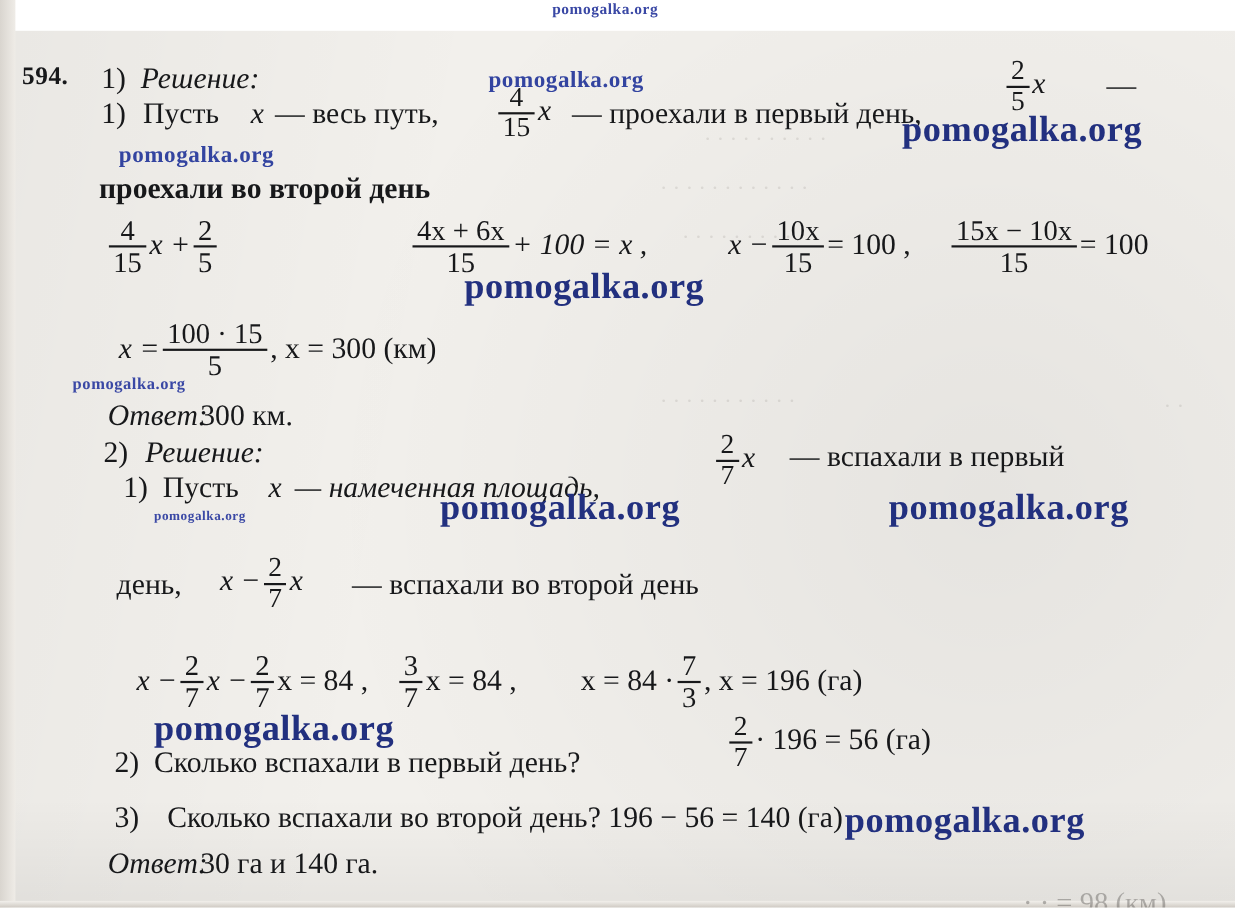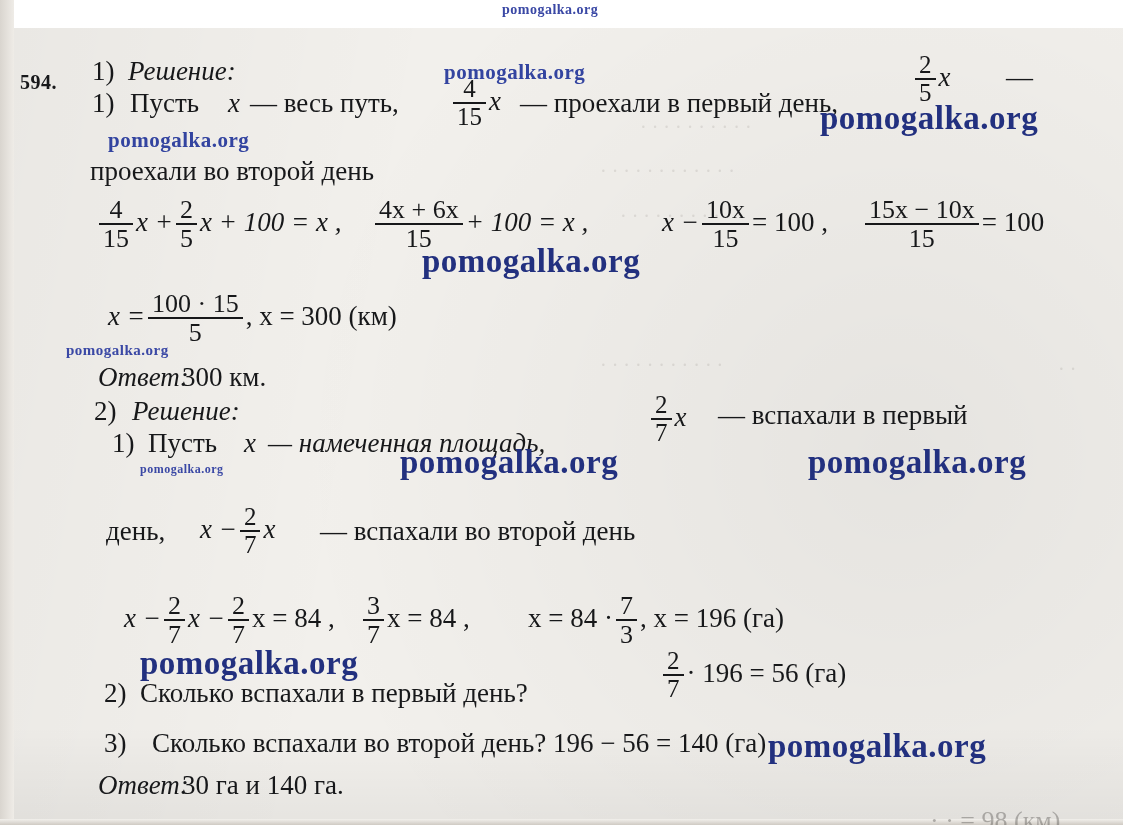--- a/index.html
+++ b/index.html
@@ -38,21 +38,21 @@
   
   .txt{
     position:absolute;
     color:#17181a;
     white-space:nowrap;
     font-family:"Liberation Serif", serif;
   }
   .it{font-style:italic;}
   .num{font-size:27px;}
   .body{font-size:27px;}
-  .exnum{font-weight:bold;font-size:20px;letter-spacing:0.5px;margin-top:15px;}
+  .exnum{font-weight:bold;font-size:23px;letter-spacing:0.5px;}
   .frac{
     display:inline-block;
     vertical-align:-0.62em;
     text-align:center;
     font-size:25px;
     line-height:1.05;
     margin:0 3px;
   }
   .frac .top{display:block;padding:0 4px;}
   .frac .bot{display:block;padding:0 4px;border-top:2px solid #17181a;}
@@ -116,30 +116,30 @@
   <div class="txt body" style="left:520px;top:88px;">— проехали в первый день,</div>
 
   <div class="txt" style="left:912px;top:52px;">
     <span class="frac">
       <span class="top">2</span>
       <span class="bot">5</span>
     </span><span class="body it">x</span>
   </div>
   <div class="txt body" style="left:1006px;top:62px;">—</div>
 
-  <div class="txt body" style="left:90px;top:156px;">проехали во второй день</div>
+  <div class="txt body" style="left:90px;top:156px;font-weight:bold;">проехали во второй день</div>
 
   <div class="txt" style="left:96px;top:196px;">
     <span class="frac big">
       <span class="top">4</span>
       <span class="bot">15</span>
     </span><span class="body it">x +</span><span class="frac big">
       <span class="top">2</span>
       <span class="bot">5</span>
-    </span><span class="body it">x + 100 = x ,</span>
+    </span>
   </div>
 
   <div class="txt" style="left:372px;top:196px;">
     <span class="frac big">
       <span class="top">4x + 6x</span>
       <span class="bot">15</span>
     </span><span class="body it">+ 100 = x ,</span>
   </div>
 
   <div class="txt" style="left:662px;top:196px;">

